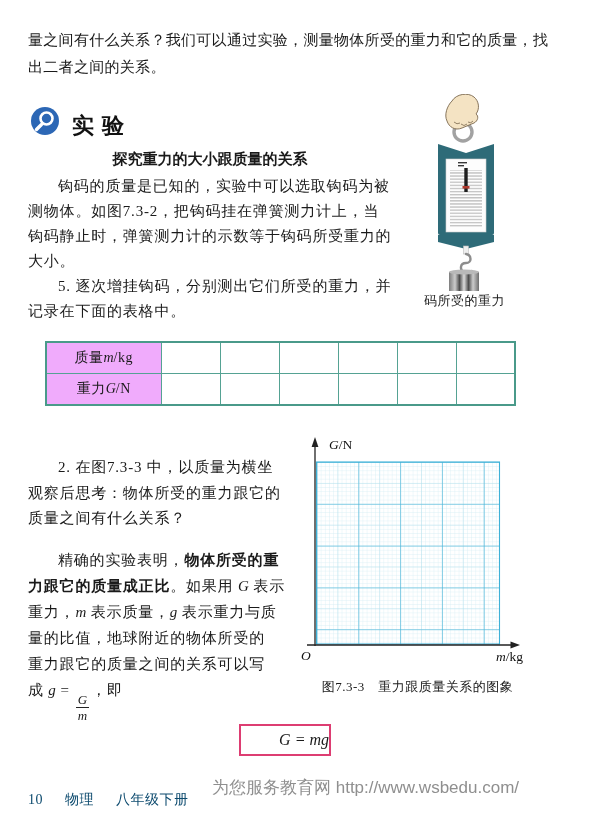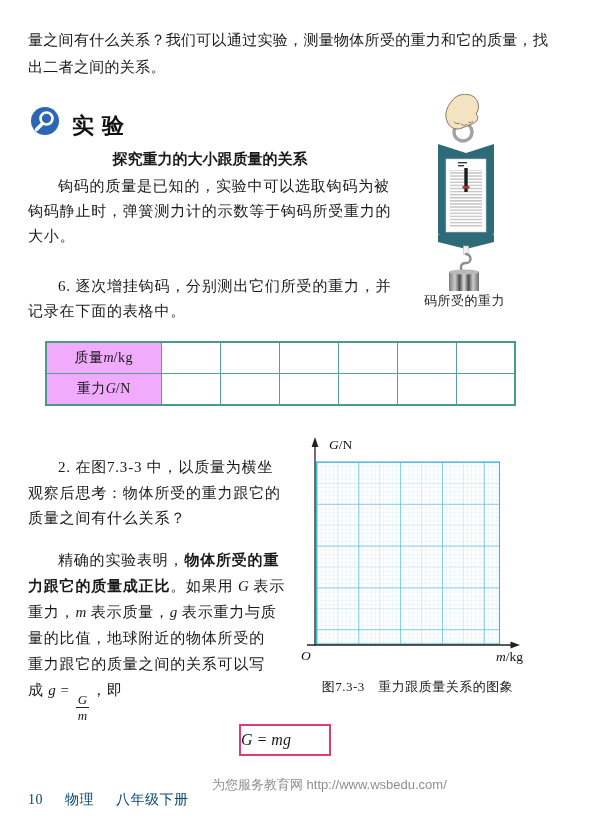--- a/index.html
+++ b/index.html
@@ -42,26 +42,26 @@
   .dtable{border:2px solid #4a9a8a;}
   
   .graph-svg{left:298px;top:434px;}
   .axis-lab{font-size:13.5px;color:#111;}
   .g-label{left:329px;top:437px;}
   .x-label{left:496px;top:649px;text-align:right;}
   .o-label{left:301px;top:648px;font-style:italic;}
   .fig2-cap{left:300px;top:678px;width:235px;text-align:center;font-size:13px;letter-spacing:0.5px;}
   
   .formula-box{left:239px;top:724px;width:88px;height:28px;border:2px solid #dd3d72;
-    display:flex;align-items:center;justify-content:flex-start;font-size:16px;
+    display:flex;align-items:center;justify-content:flex-end;font-size:16px;
     font-family:"Liberation Serif","DejaVu Serif",serif;font-style:italic;}
   
   .footer{left:28px;top:791px;font-size:14px;color:#0c4a6e;letter-spacing:0.5px;}
   .footer span{margin-right:18px;}
-  .watermark{left:212px;top:776px;font-size:13px;color:#8f8f8f;
+  .watermark{left:212px;top:776px;font-size:17px;color:#8f8f8f;
     font-family:"Liberation Sans","DejaVu Sans",sans-serif;}
 </style>
 </head>
 <body>
 
 <div class="abs intro">
   <div>量之间有什么关系？我们可以通过实验，测量物体所受的重力和它的质量，找</div>
   <div>出二者之间的关系。</div>
 </div>
 
@@ -69,26 +69,27 @@
   <circle cx="15" cy="15" r="14" fill="#2c67b5"></circle>
   <circle cx="16.5" cy="12.5" r="6" fill="none" stroke="#ffffff" stroke-width="2.6"></circle>
   <line x1="11.5" y1="18.5" x2="6.5" y2="23.5" stroke="#ffffff" stroke-width="3.4" stroke-linecap="round"></line>
 </svg>
 <div class="abs exp-label">实验</div>
 
 <div class="abs heading">探究重力的大小跟质量的关系</div>
 
 <div class="abs para p1">
   <div class="indent">钩码的质量是已知的，实验中可以选取钩码为被</div>
+  <div>测物体。如图7.3-2，把钩码挂在弹簧测力计上，当</div>
   <div>钩码静止时，弹簧测力计的示数等于钩码所受重力的</div>
   <div>大小。</div>
 </div>
 
 <div class="abs para s1">
-  <div class="indent">6. 逐次增挂钩码，分别测出它们所受的重力，并</div>
+  <div class="indent">5. 逐次增挂钩码，分别测出它们所受的重力，并</div>
   <div>记录在下面的表格中。</div>
 </div>
 
 <svg class="abs fig1-svg" viewBox="0 0 80 200" width="80" height="200">
 
   <circle cx="33" cy="38" r="9" fill="none" stroke="#a2a2a2" stroke-width="3.4"></circle>
 
   <g>
     <path d="M22 7 C26 0 38 -2 44 3 C49 7 50 15 46 20 C49 22 48 27 44 29 L32 34 C25 37 19 33 17 27 C14 21 17 12 22 7 Z" fill="#f4e3c3" stroke="#7a684e" stroke-width="0.9"></path>
     <path d="M24 28 q3 3 6 1 M31 30 q3 3 6 0 M38 28 q3 2 5 -1" fill="none" stroke="#7a684e" stroke-width="0.8"></path>

